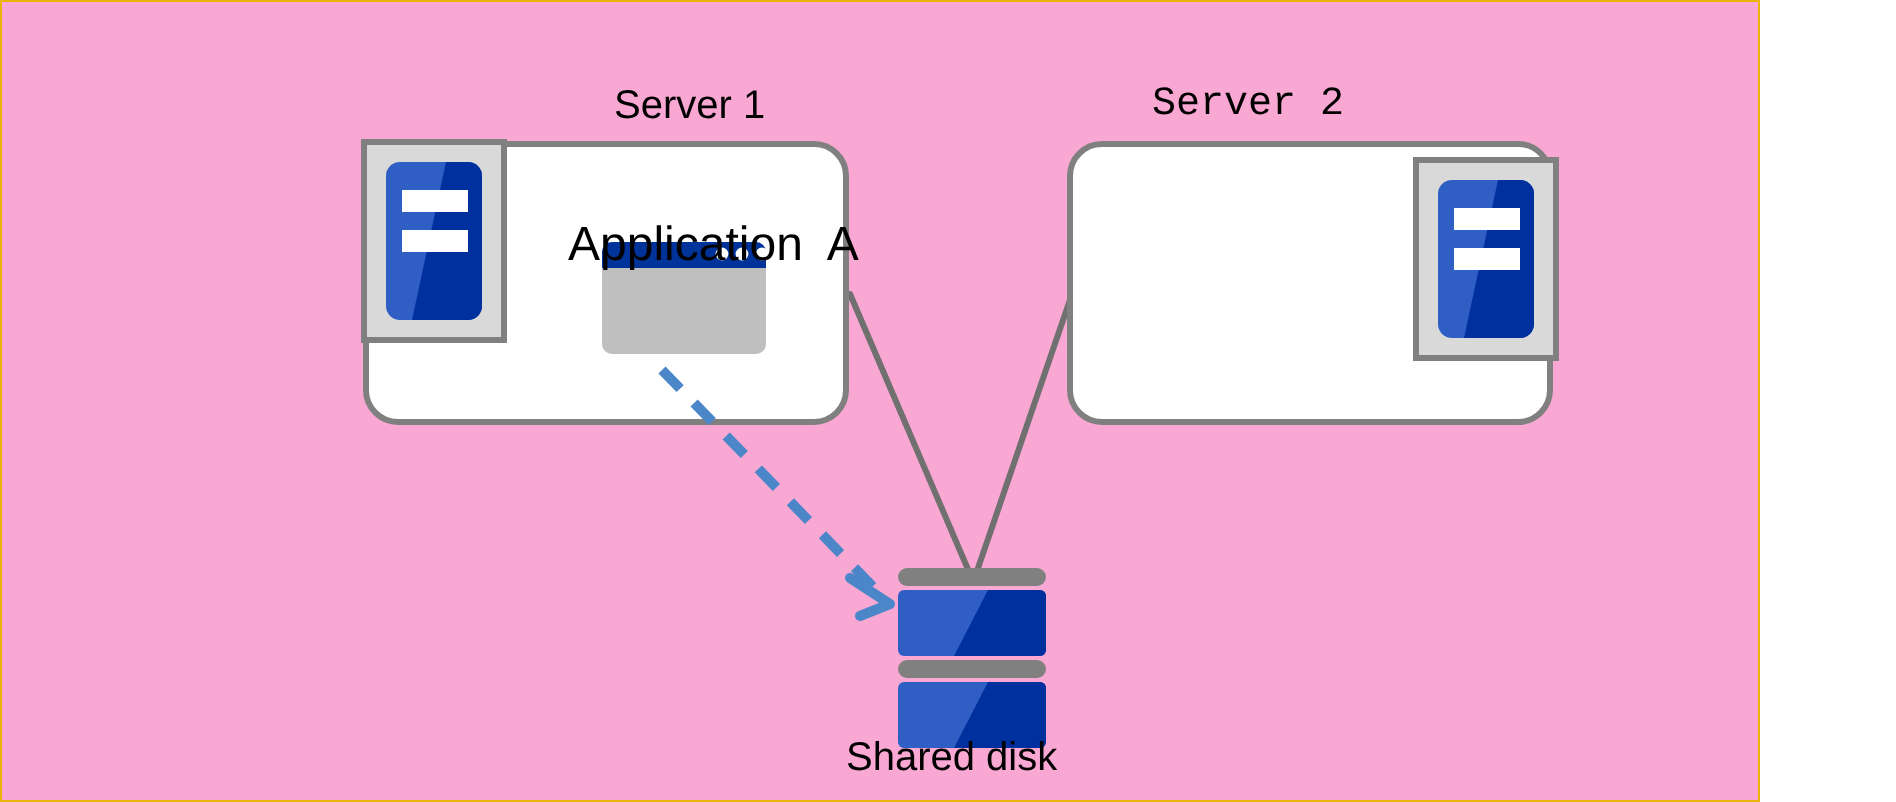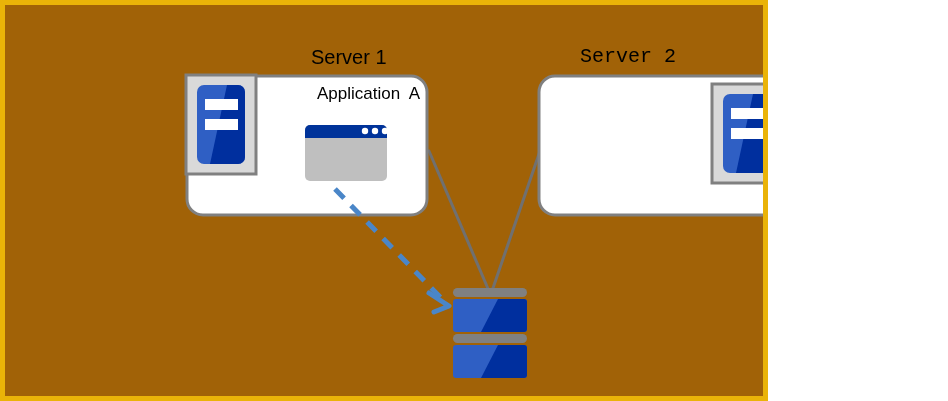--- a/index.html
+++ b/index.html
@@ -5,24 +5,24 @@
   html, body {
     margin: 0;
     padding: 0;
     background: #ffffff;
   }
   body {
     font-family: "Liberation Sans", sans-serif;
   }
   #canvas {
     position: relative;
-    width: 768px;
+    width: 880px;
     height: 401px;
-    background: #a16207;
-    border: 5px solid #eab308;
+    background: #f9a8d4;
+    border: 1px solid #eab308;
     box-sizing: border-box;
     overflow: hidden;
   }
   #diagram-svg {
     position: absolute;
     left: 0;
     top: 0;
     width: 948px;
     height: 401px;
   }
@@ -39,23 +39,22 @@
     font-size: 20px;
   }
   #server2-title {
     left: 575px;
     top: 42px;
     font-size: 20px;
     font-family: Liberation Mono, monospace;
   }
   #app-a-label {
     left: 283px;
-    top: 80px;
-    font-size: 17px;
-    margin-left: 29px;
+    top: 110px;
+    font-size: 24px;
   }
   #shared-disk-label {
     left: 422px;
     top: 368px;
     font-size: 20px;
   }
 </style>
 </head>
 <body>
 
@@ -142,14 +141,15 @@
       <polyline points="424,288 444,301 429,307" fill="none" stroke="#4a86c8" stroke-width="5" stroke-linecap="round" stroke-linejoin="round"></polyline>
     </g>
   </svg>
 
   <div class="lbl" id="server1-title">Server 1</div>
 
   <div class="lbl" id="server2-title">Server 2</div>
 
   <div class="lbl" id="app-a-label">Application  A</div>
 
+  <div class="lbl" id="shared-disk-label">Shared disk</div>
 
 </div>
 
 </body></html>

